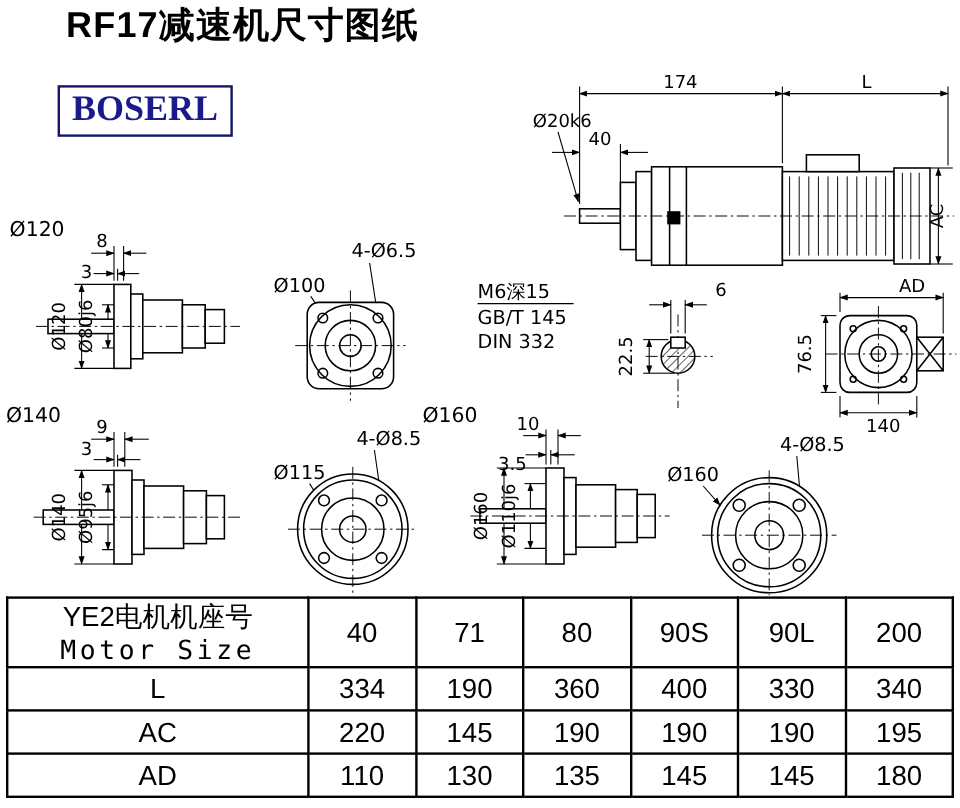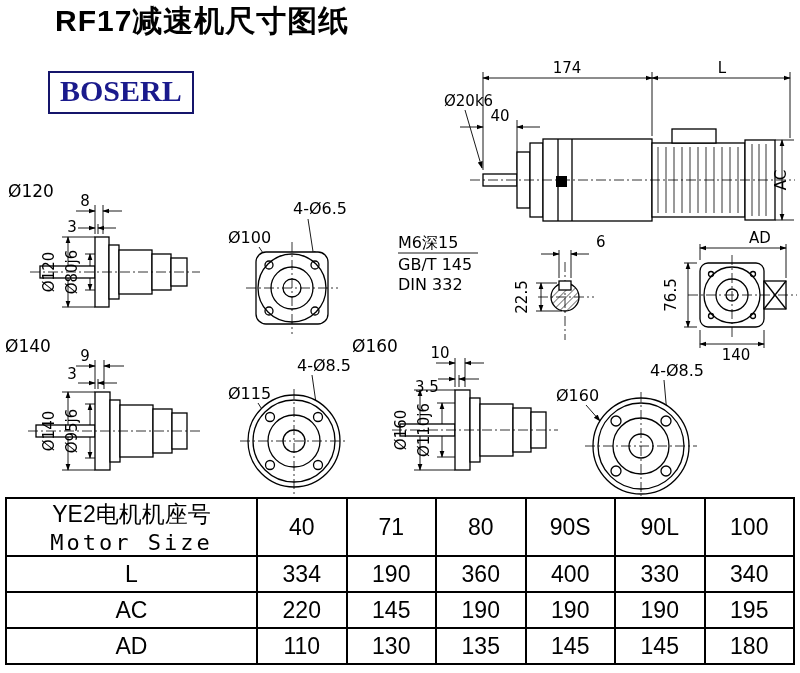--- a/index.html
+++ b/index.html
@@ -312,21 +312,21 @@
     <tr style="height:52px">
       <td>
         <div class="hdr-cn">YE2电机机座号</div>
         <div class="hdr-en">Motor Size</div>
       </td>
       <td>40</td>
       <td>71</td>
       <td>80</td>
       <td>90S</td>
       <td>90L</td>
-      <td>100</td>
+      <td>200</td>
     </tr>
     <tr style="height:36px">
       <td>L</td>
       <td>334</td>
       <td>190</td>
       <td>360</td>
       <td>400</td>
       <td>330</td>
       <td>340</td>
     </tr>

